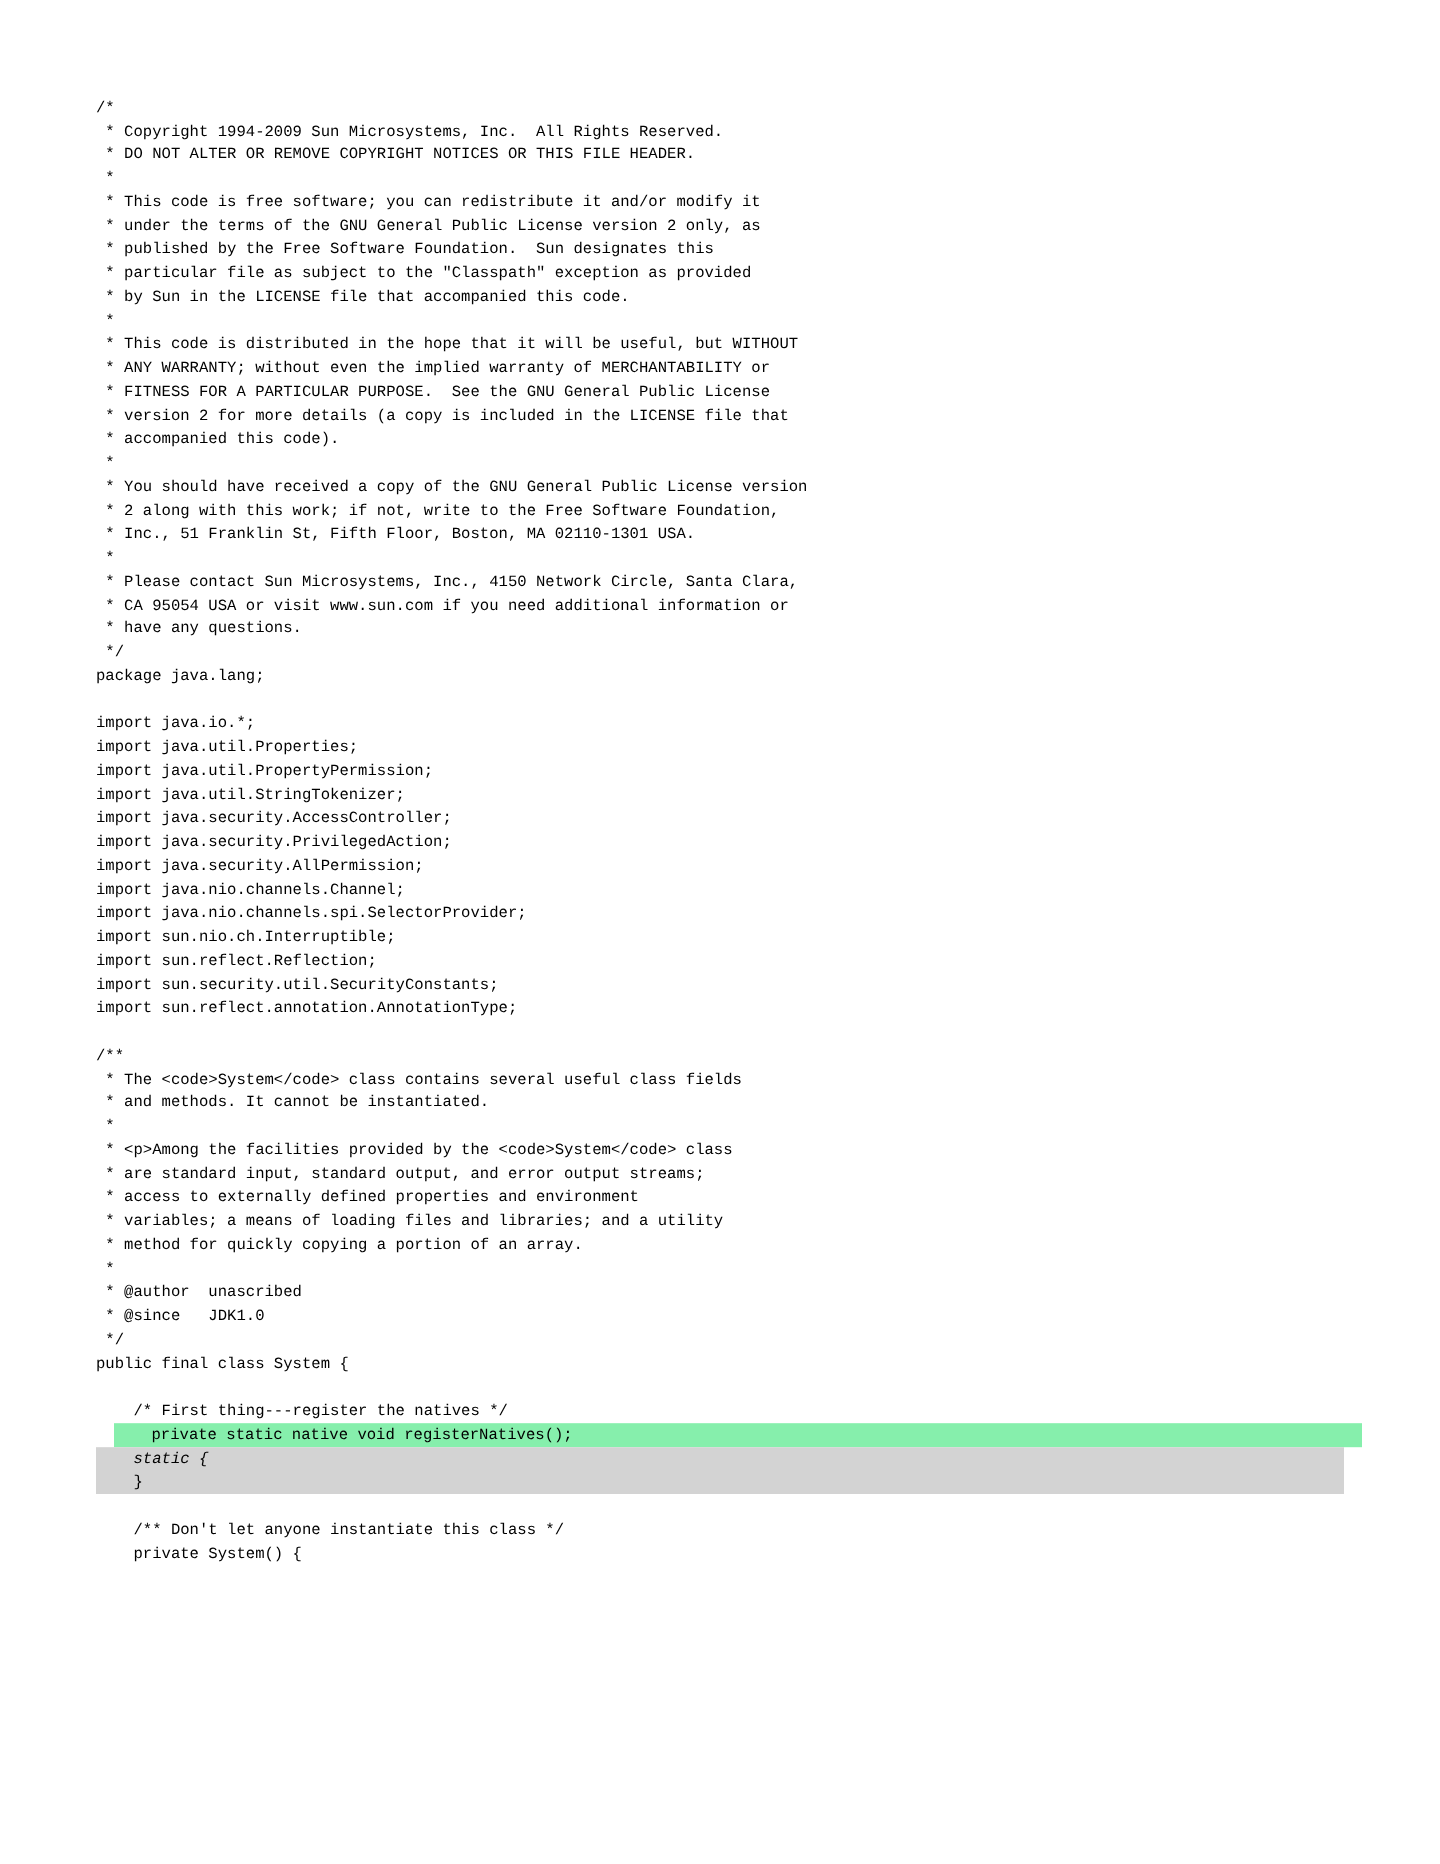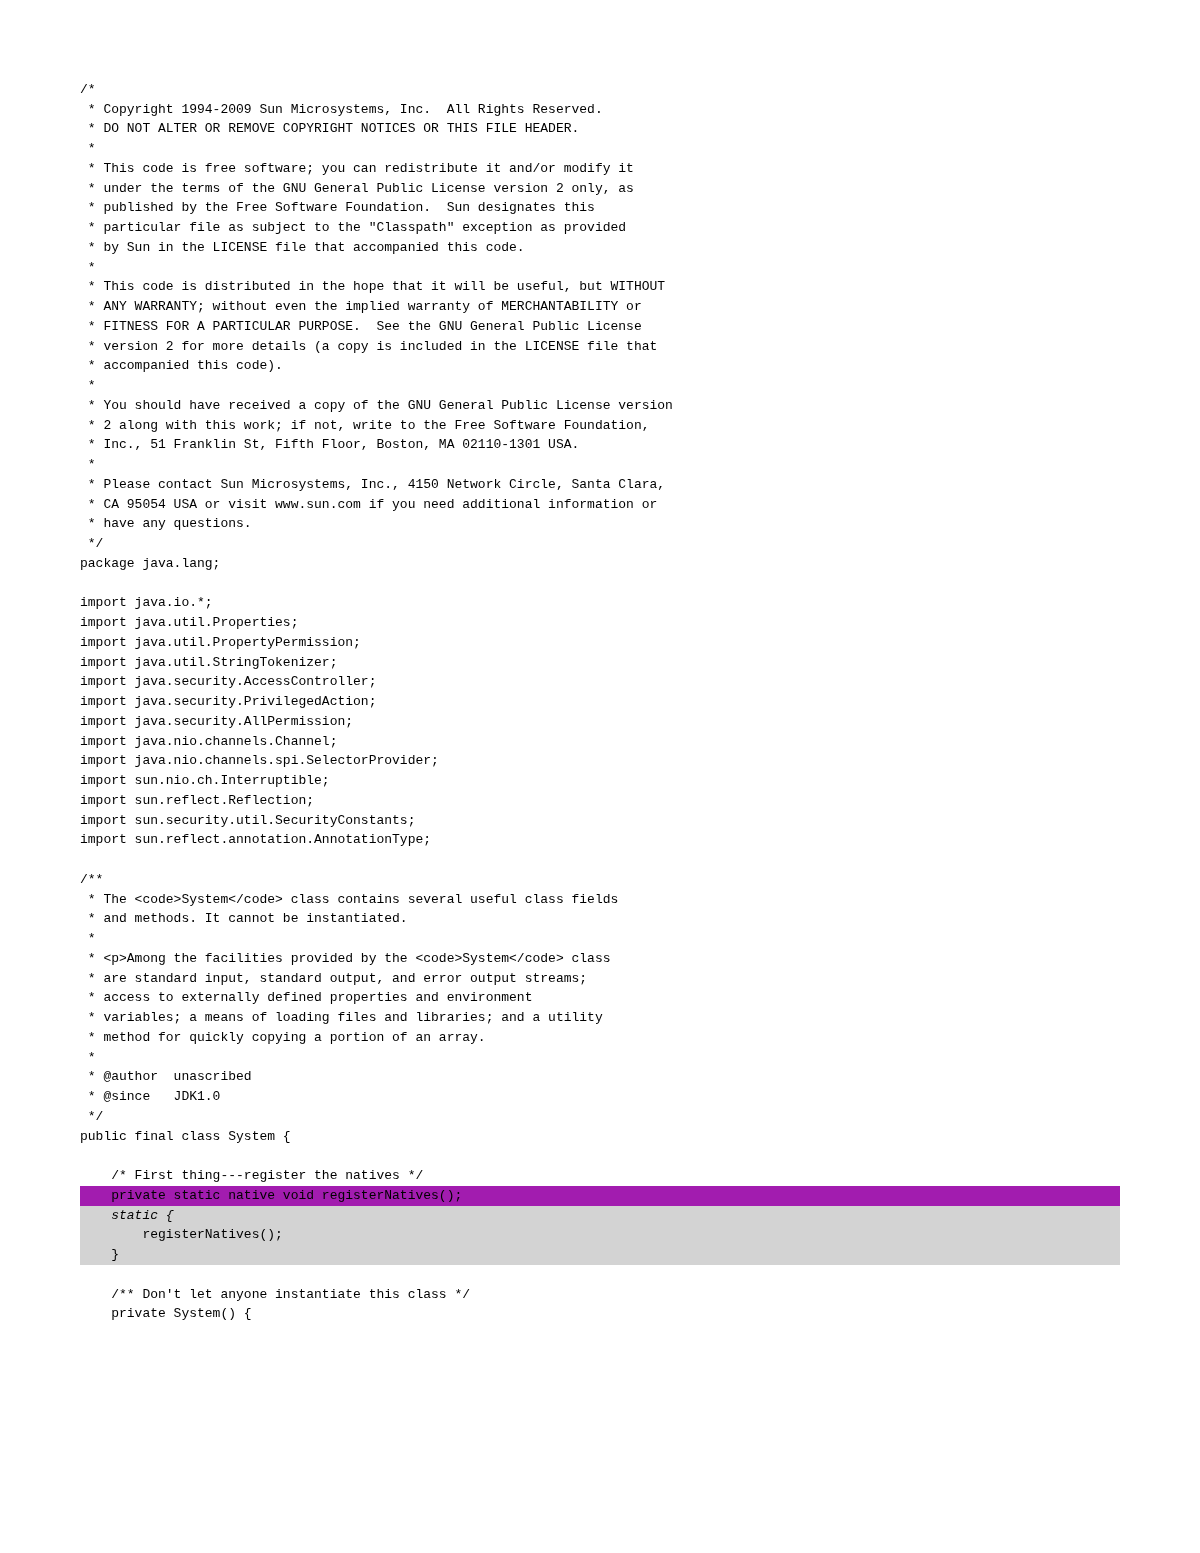--- a/index.html
+++ b/index.html
@@ -80,17 +80,17 @@
  * access to externally defined properties and environment
  * variables; a means of loading files and libraries; and a utility
  * method for quickly copying a portion of an array.
  *
  * @author  unascribed
  * @since   JDK1.0
  */
 public final class System {
 
     /* First thing---register the natives */
-<span style="background-color:#a21caf; display:block; width:100%;">    private static native void registerNatives();</span><span style="background-color:#d3d3d3; display:block; width:100%;font-style:italic;">    static {</span><span style="background-color:#d3d3d3; display:block; width:100%;">        registerNatives();</span><span style="background-color:#d3d3d3; display:block; width:100%;">    }</span>
+<span style="background-color:#86efac; display:block; width:100%;margin-left:15px;">    private static native void registerNatives();</span><span style="background-color:#d3d3d3; display:block; width:100%;font-style:italic;">    static {</span><span style="background-color:#d3d3d3; display:block; width:100%;">    }</span>
     /** Don't let anyone instantiate this class */
     private System() {
 </span>
 </div>
 
 </body></html>

